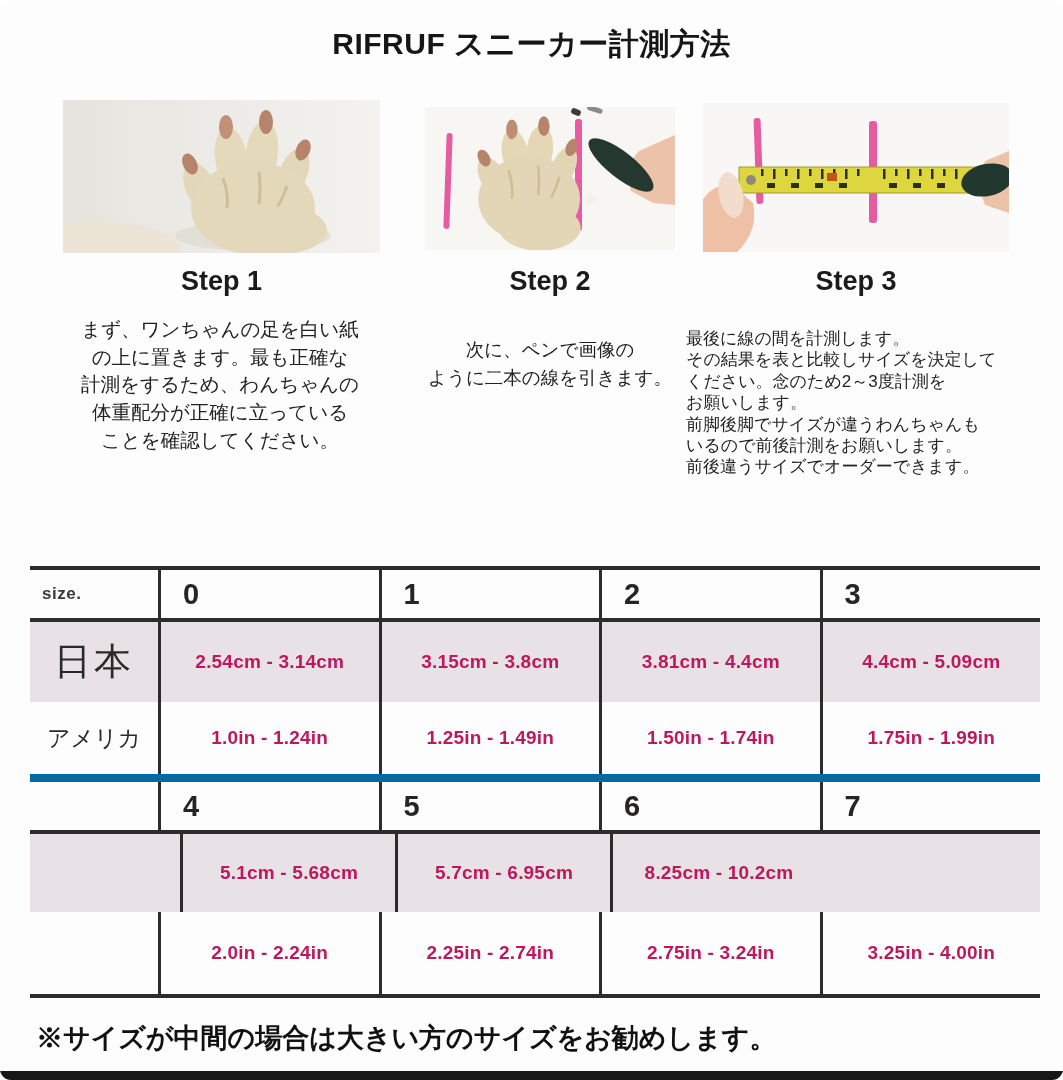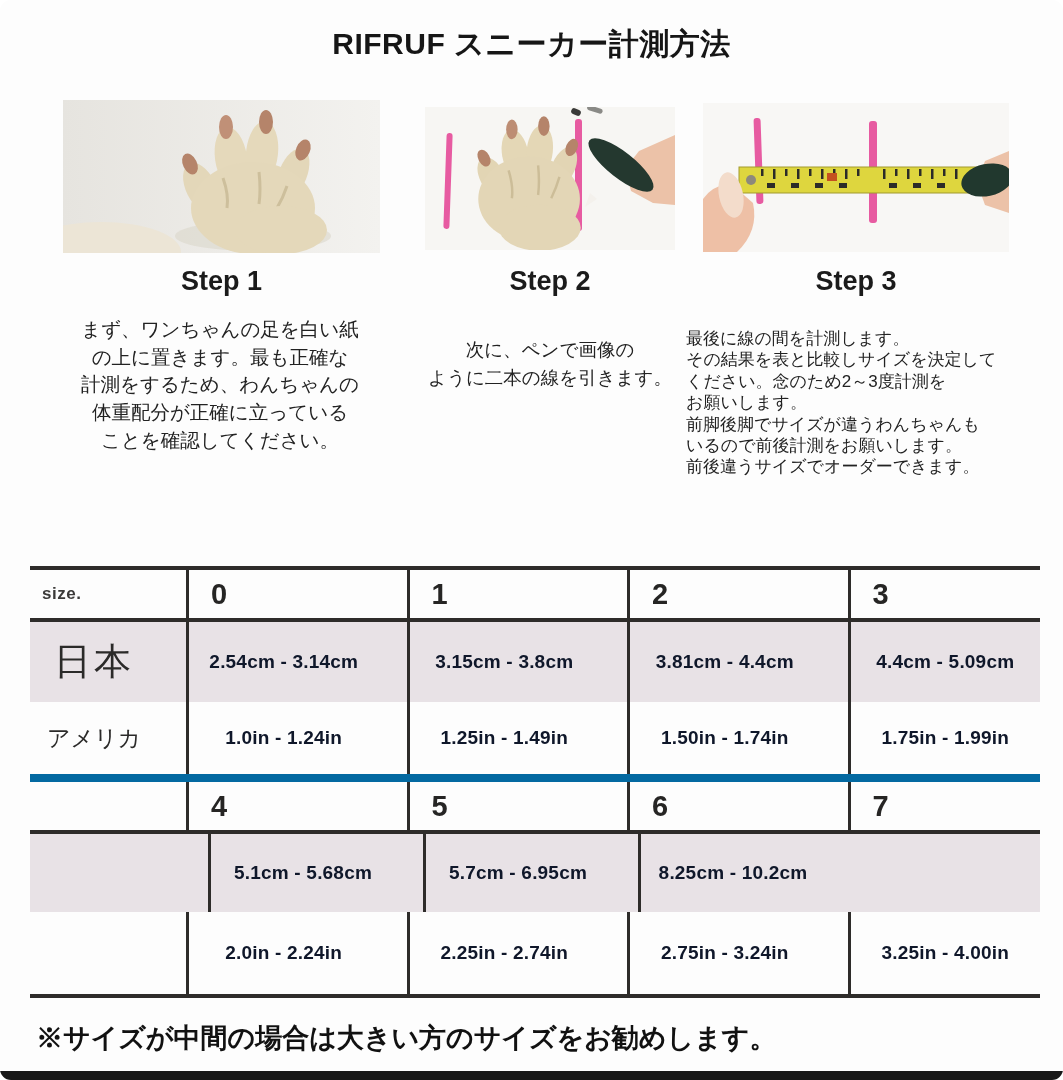--- a/index.html
+++ b/index.html
@@ -23,35 +23,35 @@
   }
   .body-1 { left:48px;  top:316px; width:344px; font-size:19.5px; line-height:1.42; text-align:center; }
   .body-2 { left:388px; top:336px; width:324px; font-size:18.5px; line-height:1.5;  text-align:center; }
   .body-3 { left:686px; top:328px; width:334px; font-size:17px;   line-height:1.26; text-align:left; }
 
   
   .size-table {
     position:absolute; left:30px; top:566px; width:1010px;
     border-top:4px solid #2e2c2a; border-bottom:4px solid #2e2c2a;
   }
-  .t-row { display:grid; grid-template-columns:128px 1fr 1fr 1fr 1fr;gap:28px; }
+  .t-row { display:grid; grid-template-columns:128px 1fr 1fr 1fr 1fr; }
   .t-row > div { display:flex; align-items:center; }
   .t-row > div + div { border-left:3px solid #2e2c2a; }
   .r-head  { height:52px; border-bottom:4px solid #2e2c2a; }
   .r-cm1   { height:80px; }
   .r-in1   { height:80px; border-bottom:8px solid #0369a1; }
   .r-head2 { height:52px; border-bottom:4px solid #2e2c2a; }
   .r-cm2   { height:78px;padding-left:22px; }
   .r-in2   { height:82px; }
   .row-highlight { background:#e8e2e6; }
   .corner-label { font-size:17px; font-weight:700; color:#3b3a39; padding-left:12px; letter-spacing:.5px; }
   .size-num { font-size:29px; font-weight:800; color:#262524; padding-left:22px; }
   .region-jp { justify-content:center; font-size:37px; color:#2b2a29; letter-spacing:3px; }
   .region-us { justify-content:center; font-size:23px; color:#2b2a29; }
-  .range { justify-content:center; font-size:19px; font-weight:700; color:#0f172a; letter-spacing:.2px; }
+  .range { justify-content:center; font-size:19px; font-weight:700; color:#be185d; letter-spacing:.2px; }
 
   .note {
     position:absolute; left:36px; top:1020px; width:1000px;
     font-size:27px; font-weight:800; color:#111;
   }
   .bottom-bar {
     position:absolute; left:0; top:1071px; width:100%; height:9px; background:#171717;
   }
 </style>
 </head>

